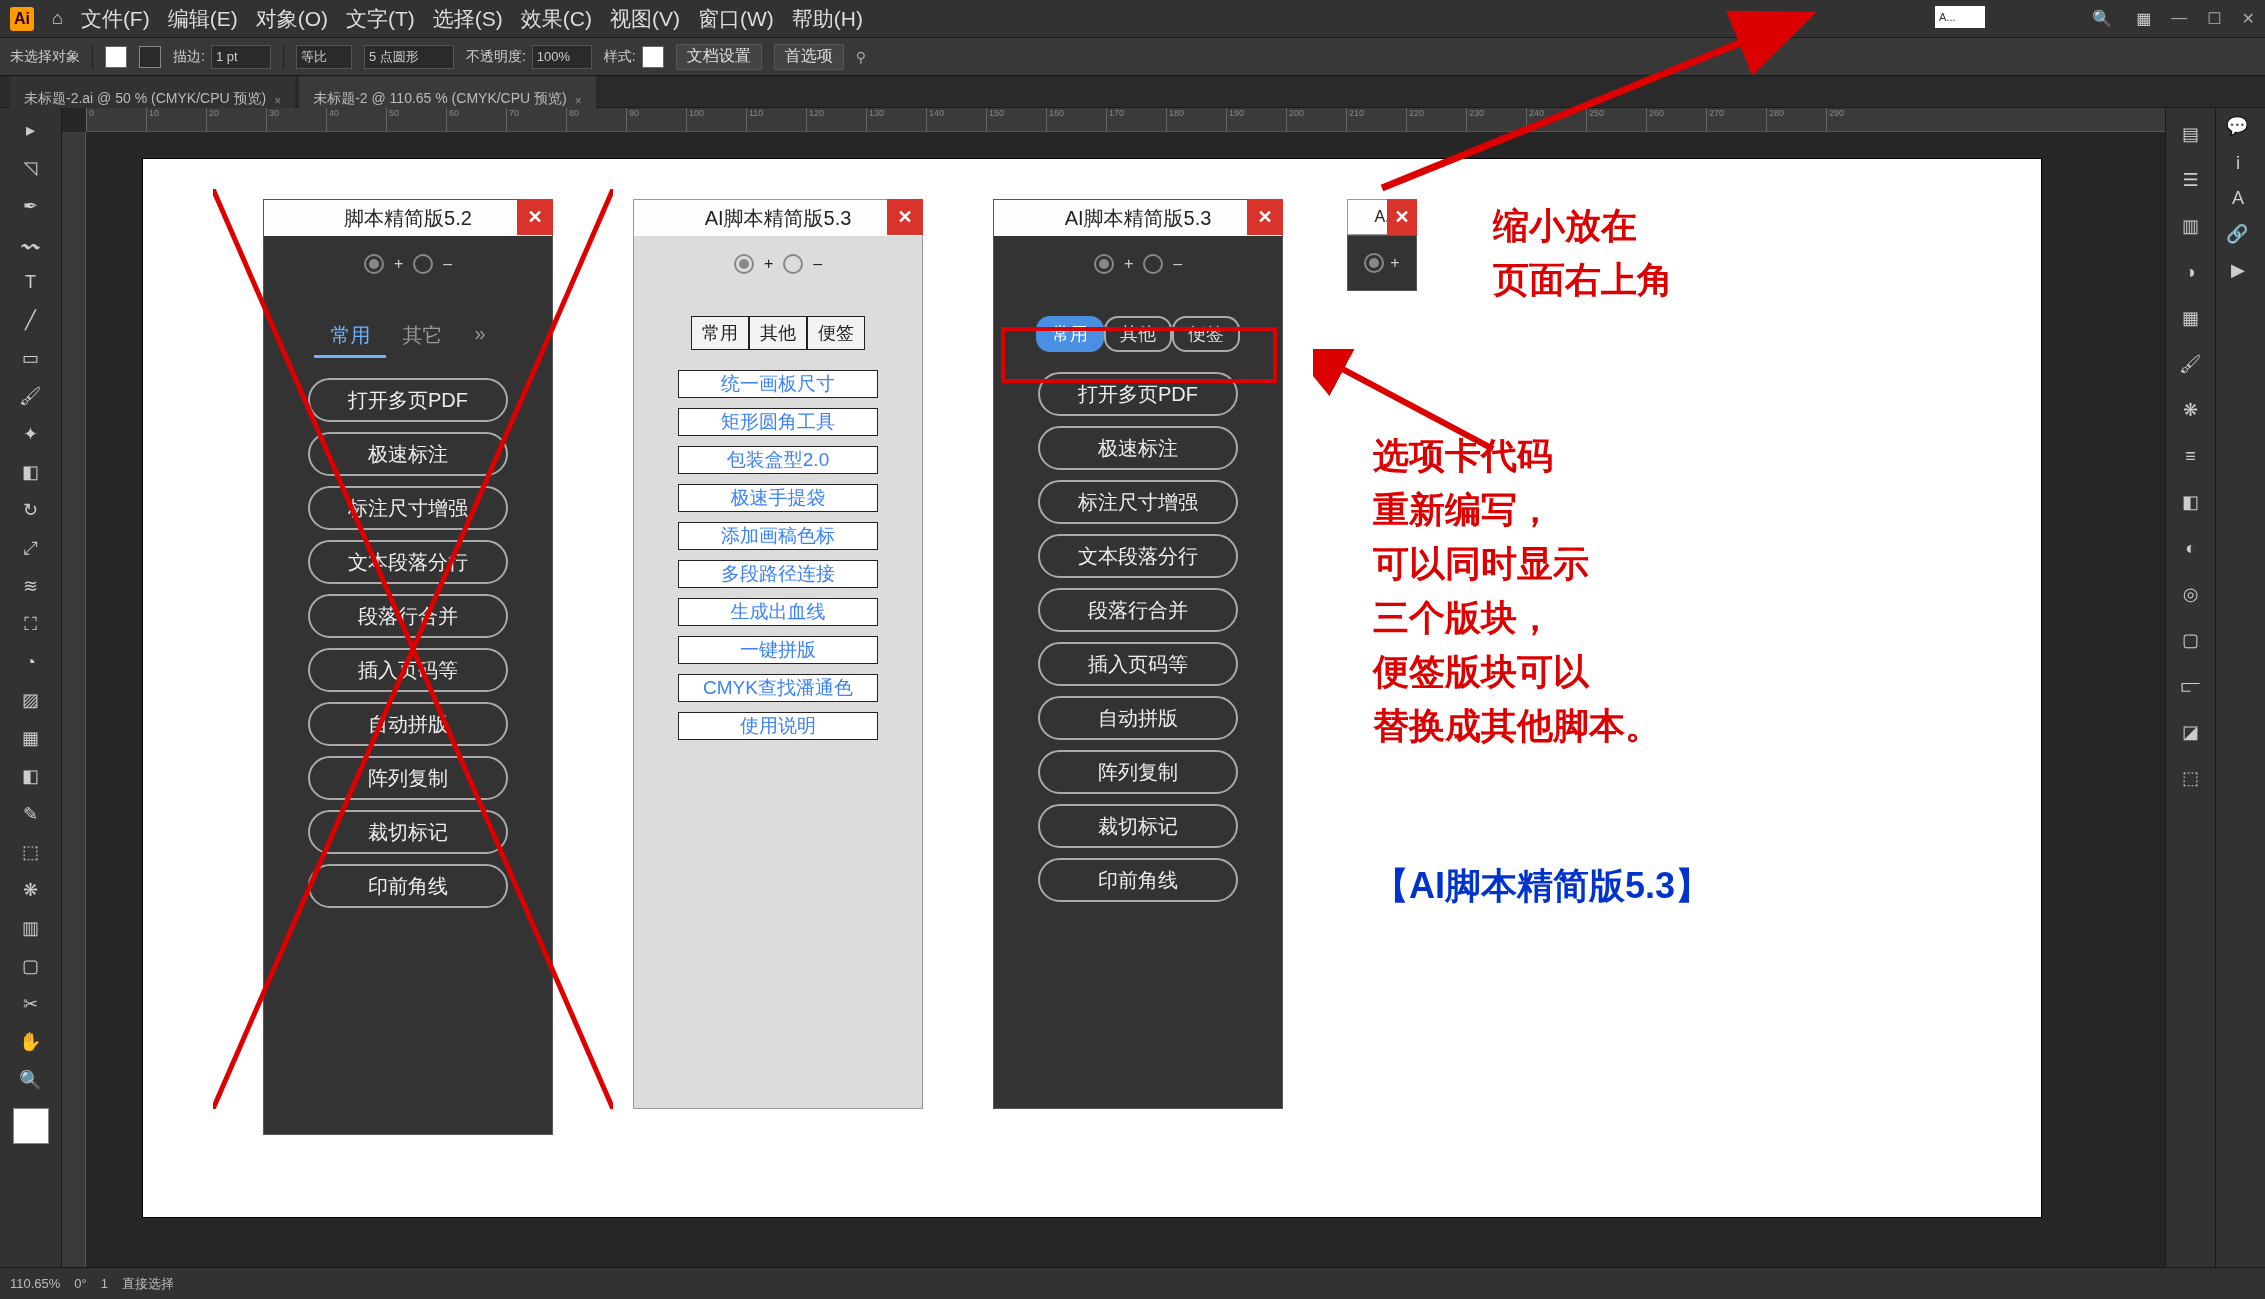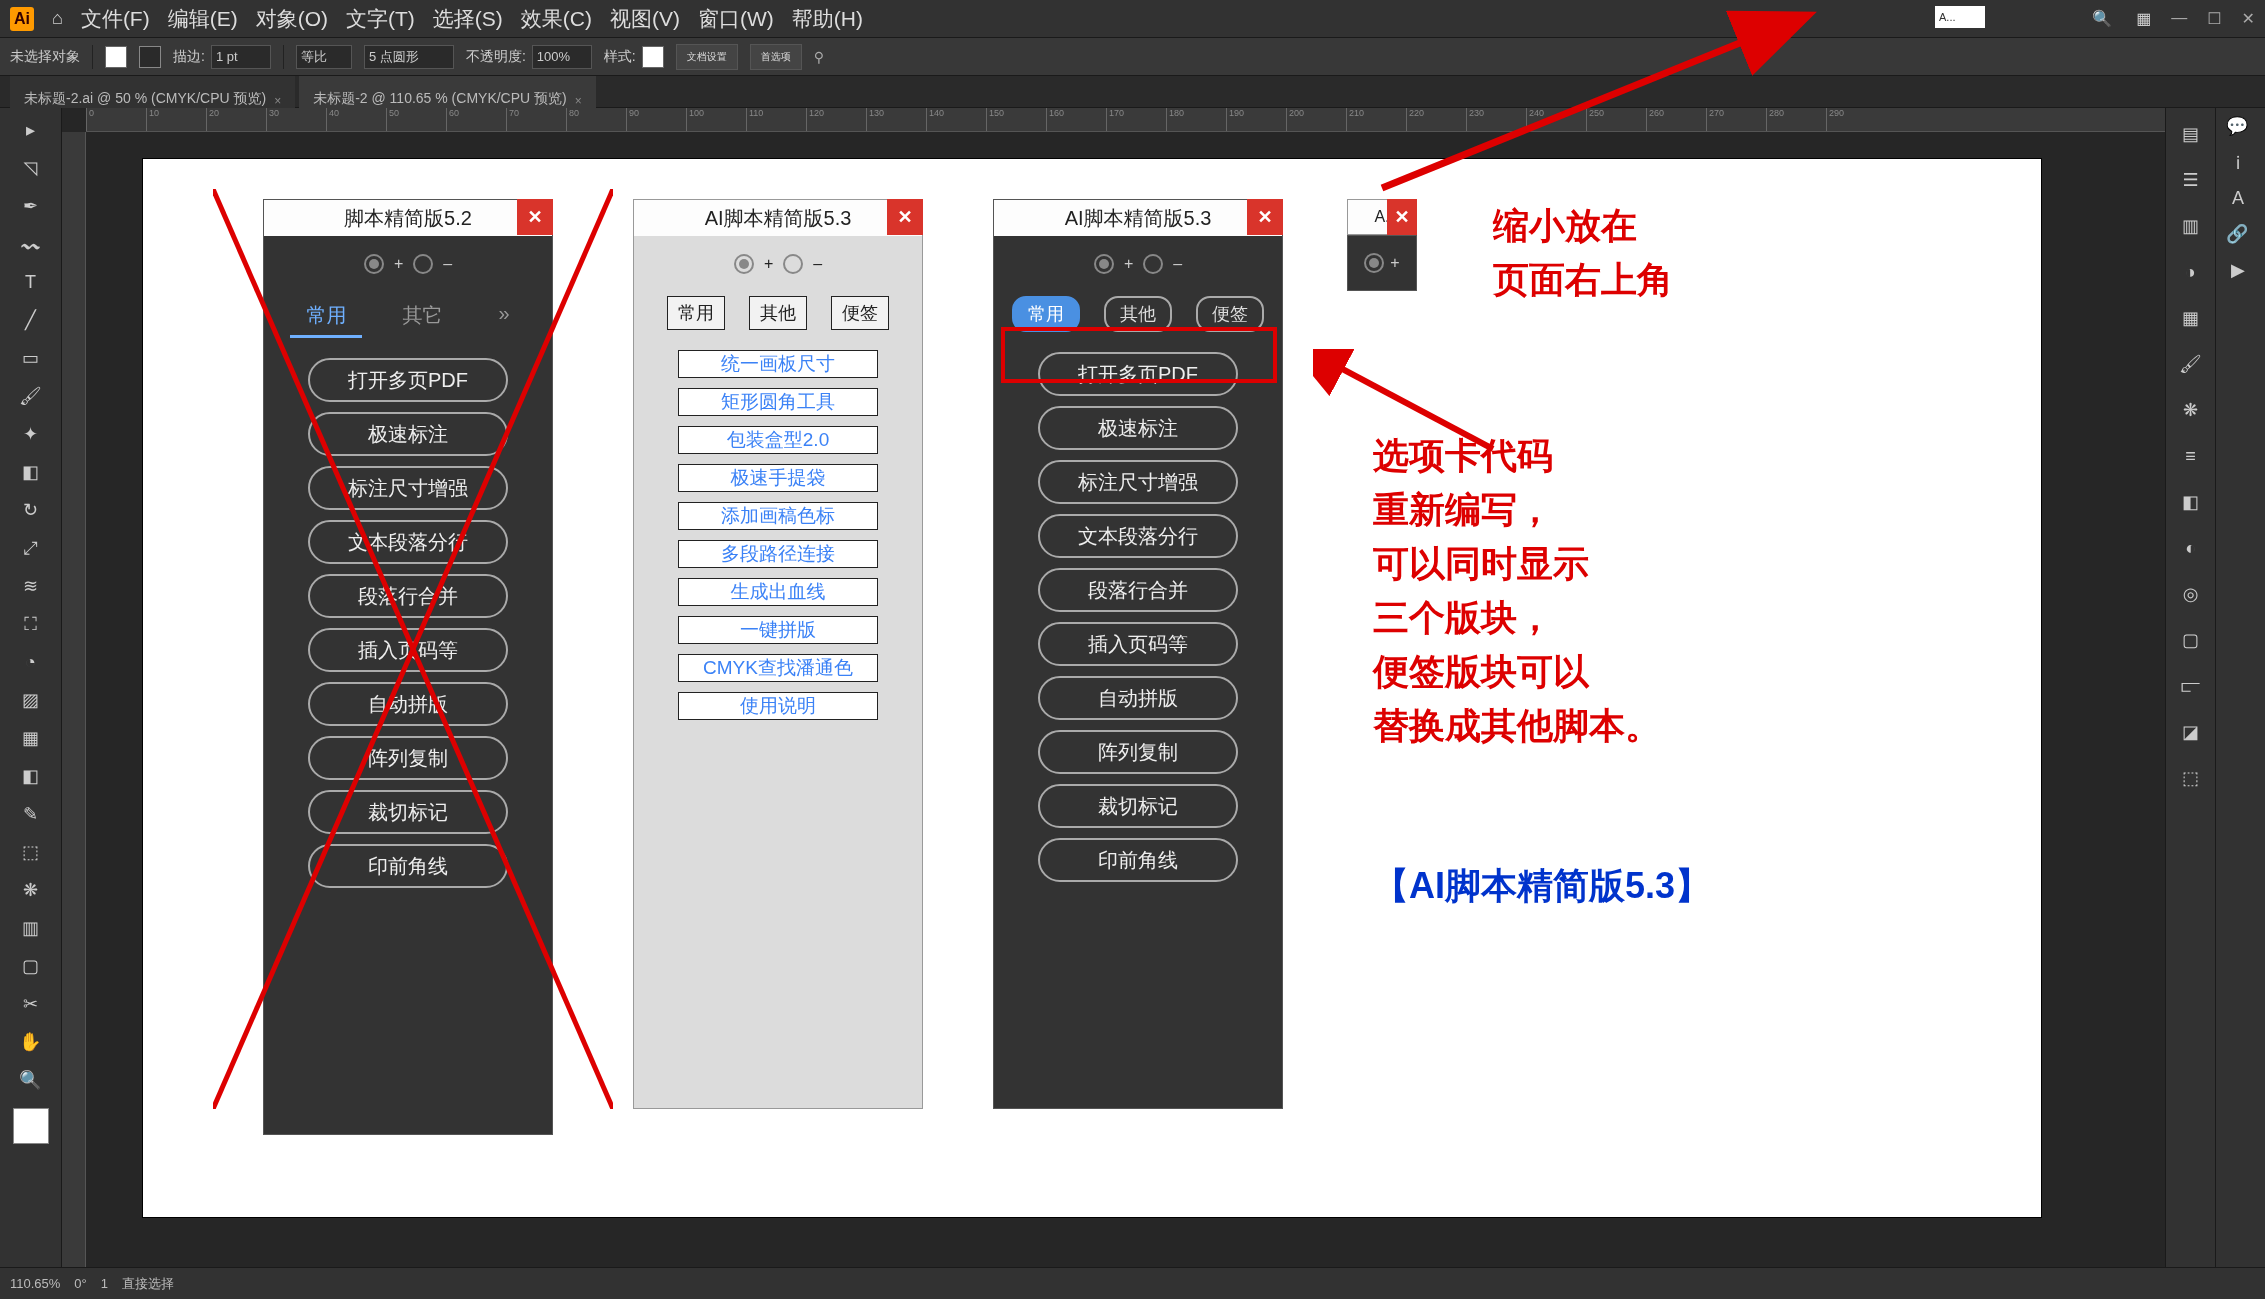--- a/index.html
+++ b/index.html
@@ -8,21 +8,21 @@
 .ai-logo{width:24px;height:24px;background:#ff9a00;color:#330000;font-weight:bold;display:flex;align-items:center;justify-content:center;font-size:16px;border-radius:3px}
 .home-ico{color:#ccc;font-size:18px}
 .menu-item{color:#ddd;font-size:21px;cursor:pointer}
 .topbar-right{margin-left:auto;display:flex;align-items:center;gap:20px}
 .search-area{width:28px;height:28px;color:#aaa;display:flex;align-items:center;justify-content:center}
 .win-btns{display:flex;gap:20px;color:#aaa;font-size:16px}
 .control-bar{height:38px;background:#383838;display:flex;align-items:center;padding:0 10px;gap:12px;font-size:14px;border-bottom:1px solid #1a1a1a}
 .cb-sep{width:1px;height:24px;background:#222}
 .cb-field{display:flex;align-items:center;gap:6px}
 .cb-input{width:60px;height:24px;background:#2a2a2a;border:1px solid #555;color:#ccc;padding:0 4px;font-size:13px}
-.cb-btn{height:26px;padding:0 10px;background:#444;border:1px solid #555;color:#ddd;font-size:10px}
+.cb-btn{height:26px;padding:0 10px;background:#444;border:1px solid #555;color:#ddd;font-size:16px}
 .swatch{width:22px;height:22px;background:#fff;border:1px solid #666}
 .tabs-bar{height:32px;background:#2a2a2a;display:flex;align-items:center;padding:0 10px;gap:4px;font-size:14px;border-bottom:1px solid #1a1a1a}
 .doc-tab{height:32px;padding:0 14px;display:flex;align-items:flex-end;background:#323232;color:#bbb;gap:8px}
 .doc-tab.active{background:#3a3a3a}
 .tab-x{color:#888;font-size:12px}
 .workspace{position:absolute;top:108px;left:0;right:0;bottom:32px;display:flex}
 .tool-col{width:48px;background:#323232;display:flex;flex-direction:column;align-items:center;padding-top:4px;gap:2px;border-right:1px solid #1a1a1a}
 .tool-col.double{width:62px}
 .tool-btn{width:44px;height:36px;color:#ccc;display:flex;align-items:center;justify-content:center;font-size:18px}
 .canvas-wrap{flex:1;position:relative;background:#262626}
@@ -33,21 +33,21 @@
 .panel{position:absolute;background:#333;border:1px solid #555}
 .panel-light{background:#dcdcdc;border:1px solid #999}
 .panel-title{height:36px;display:flex;align-items:center;justify-content:center;font-size:20px;color:#222;position:relative;background:#fdfdfd}
 .panel-title-dark{color:#fff;background:#333}
 .close-x{position:absolute;right:-1px;top:-1px;width:36px;height:36px;background:#d9342b;color:#fff;display:flex;align-items:center;justify-content:center;font-size:18px;font-weight:bold}
 .panel-body{padding:10px 12px;display:flex;flex-direction:column;align-items:center;gap:10px}
 .radio-row{display:flex;align-items:center;gap:10px;margin:8px 0 12px}
 .radio-row-light{color:#222}
 .radio-circ{width:20px;height:20px;border-radius:50%;border:2px solid #888;display:inline-block;position:relative}
 .radio-circ.on::after{content:"";position:absolute;top:3px;left:3px;width:10px;height:10px;border-radius:50%;background:#888}
-.tab-row{display:flex;gap:24px;margin:0 0 10px}
+.tab-row{display:flex;gap:0;margin:20px 0 10px}
 .pilltab{padding:4px 14px;border-radius:14px;border:2px solid #999;font-size:18px}
 .pilltab-dark{color:#ddd;border-color:#aaa}
 .pilltab-active{background:#4a90e2;color:#fff;border-color:#4a90e2}
 .oldtab{padding:6px 16px;font-size:20px;color:#999;border-bottom:3px solid transparent}
 .oldtab.on{color:#6fb0ff;border-bottom-color:#6fb0ff}
 .sq-tab{padding:4px 10px;border:1px solid #222;background:#f2f2f2;color:#222;font-size:18px}
 .pill-btn{width:200px;height:44px;border-radius:22px;border:2px solid #aaa;color:#eee;background:transparent;font-size:20px;display:flex;align-items:center;justify-content:center}
 .rect-btn{width:200px;height:28px;border:1px solid #222;background:#fff;color:#3b82f6;font-size:19px;display:flex;align-items:center;justify-content:center}
 .right-col{width:50px;background:#323232;display:flex;flex-direction:column;align-items:center;padding-top:8px;gap:10px;border-left:1px solid #1a1a1a}
 .right-col2{width:50px;background:#323232;border-left:1px solid #1a1a1a}

